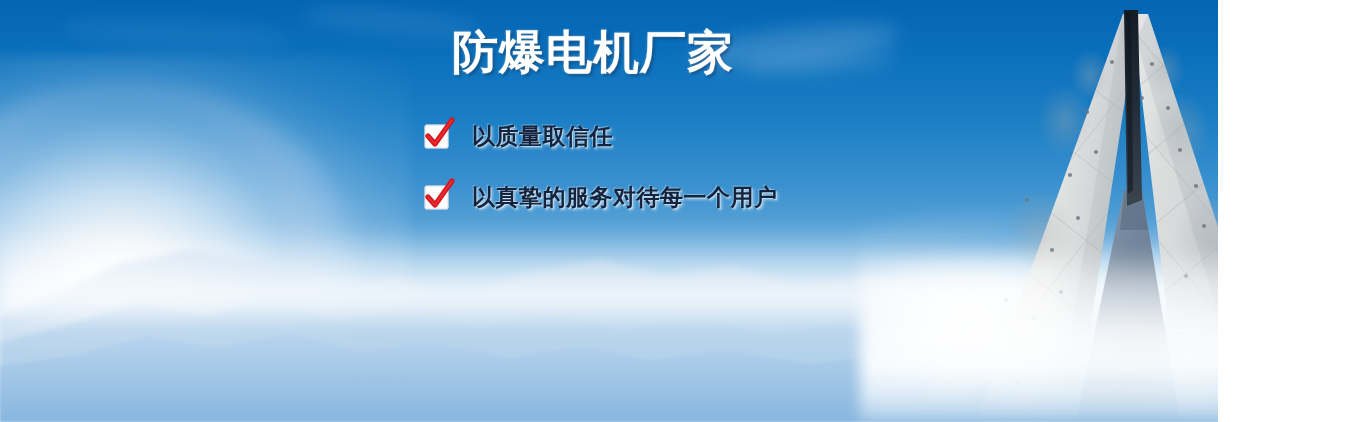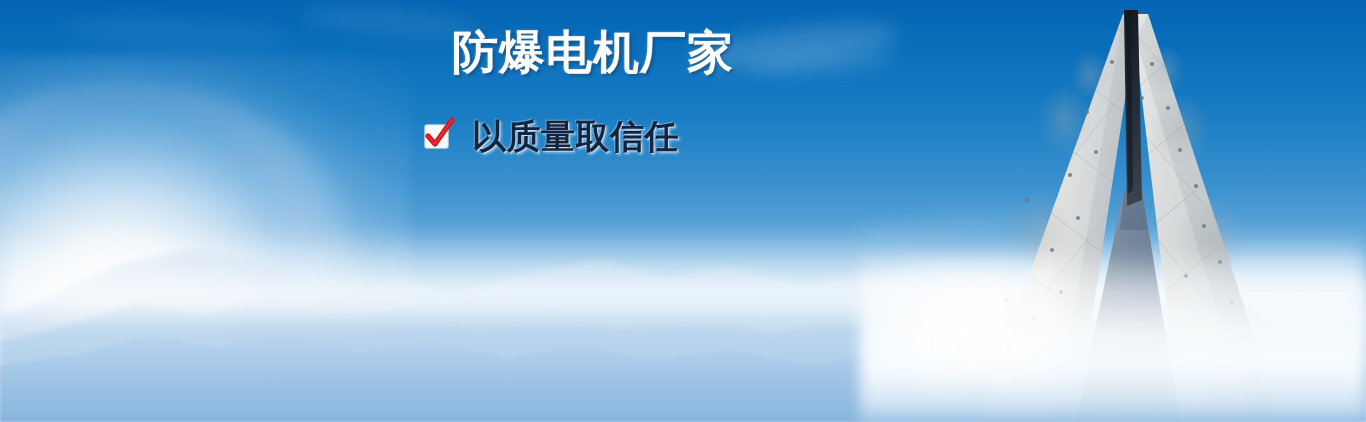--- a/index.html
+++ b/index.html
@@ -1,24 +1,25 @@
 <!DOCTYPE html>
 <html lang="zh"><head>
 <meta charset="utf-8">
 <title>防爆电机厂家</title>
 <style>
   html,body{margin:0;padding:0;background:#ffffff;}
   body{font-family:"DejaVu Sans","Liberation Sans",sans-serif;}
 
   .banner{
     position:relative;
-    width:1366px;
+    width:1196px;
     height:422px;
     overflow:hidden;
     background:#0668b5;
+    padding-left:22px;
   }
 
   
   .sky{
     position:absolute; inset:0;
     background:linear-gradient(to bottom,
       #0364b3 0%,
       #0a6fbb 12%,
       #1b7ec4 28%,
       #3b91cf 44%,
@@ -159,21 +160,21 @@
   }
   .check-icon{
     width:26px; height:26px;
     position:relative;
     flex:0 0 26px;
     margin-right:22px;
   }
   .check-icon svg{position:absolute;left:-5px;top:-7px;width:36px;height:34px;overflow:visible;}
 
   .bullet-text{
-    font-size:34px;
+    font-size:23px;
     font-weight:bold;
     color:#14243e;
     letter-spacing:0.5px;
     white-space:nowrap;
     text-shadow:
       1px 1px 0 rgba(255,255,255,0.45),
       -1px -1px 0 rgba(255,255,255,0.30),
       2px 2px 3px rgba(255,255,255,0.55);
   }
 </style>
@@ -390,16 +391,27 @@
             <rect x="6" y="8" width="23" height="23" rx="1.5" fill="#fdfdfd" stroke="#c9cfd6" stroke-width="1"></rect>
             <rect x="6" y="8" width="23" height="23" rx="1.5" fill="none" stroke="rgba(255,255,255,0.9)" stroke-width="0.6"></rect>
             <path d="M9,19 L16,27 L33,3" fill="none" stroke="#d8161d" stroke-width="5.2" stroke-linecap="round" stroke-linejoin="round"></path>
             <path d="M9,19 L16,27 L33,3" fill="none" stroke="#f0484d" stroke-width="1.6" stroke-linecap="round" stroke-linejoin="round" opacity="0.55"></path>
           </svg>
         </span>
         <span class="bullet-text">以质量取信任</span>
       </div>
 
 
+      <div class="bullet">
+        <span class="check-icon">
+          <svg viewBox="0 0 36 34">
+            <rect x="6" y="8" width="23" height="23" rx="1.5" fill="#fdfdfd" stroke="#c9cfd6" stroke-width="1"></rect>
+            <rect x="6" y="8" width="23" height="23" rx="1.5" fill="none" stroke="rgba(255,255,255,0.9)" stroke-width="0.6"></rect>
+            <path d="M9,19 L16,27 L33,3" fill="none" stroke="#d8161d" stroke-width="5.2" stroke-linecap="round" stroke-linejoin="round"></path>
+            <path d="M9,19 L16,27 L33,3" fill="none" stroke="#f0484d" stroke-width="1.6" stroke-linecap="round" stroke-linejoin="round" opacity="0.55"></path>
+          </svg>
+        </span>
+        <span class="bullet-text">以真挚的服务对待每一个用户</span>
+      </div>
 
     </div>
   </div>
 </div>
 
 </body></html>

